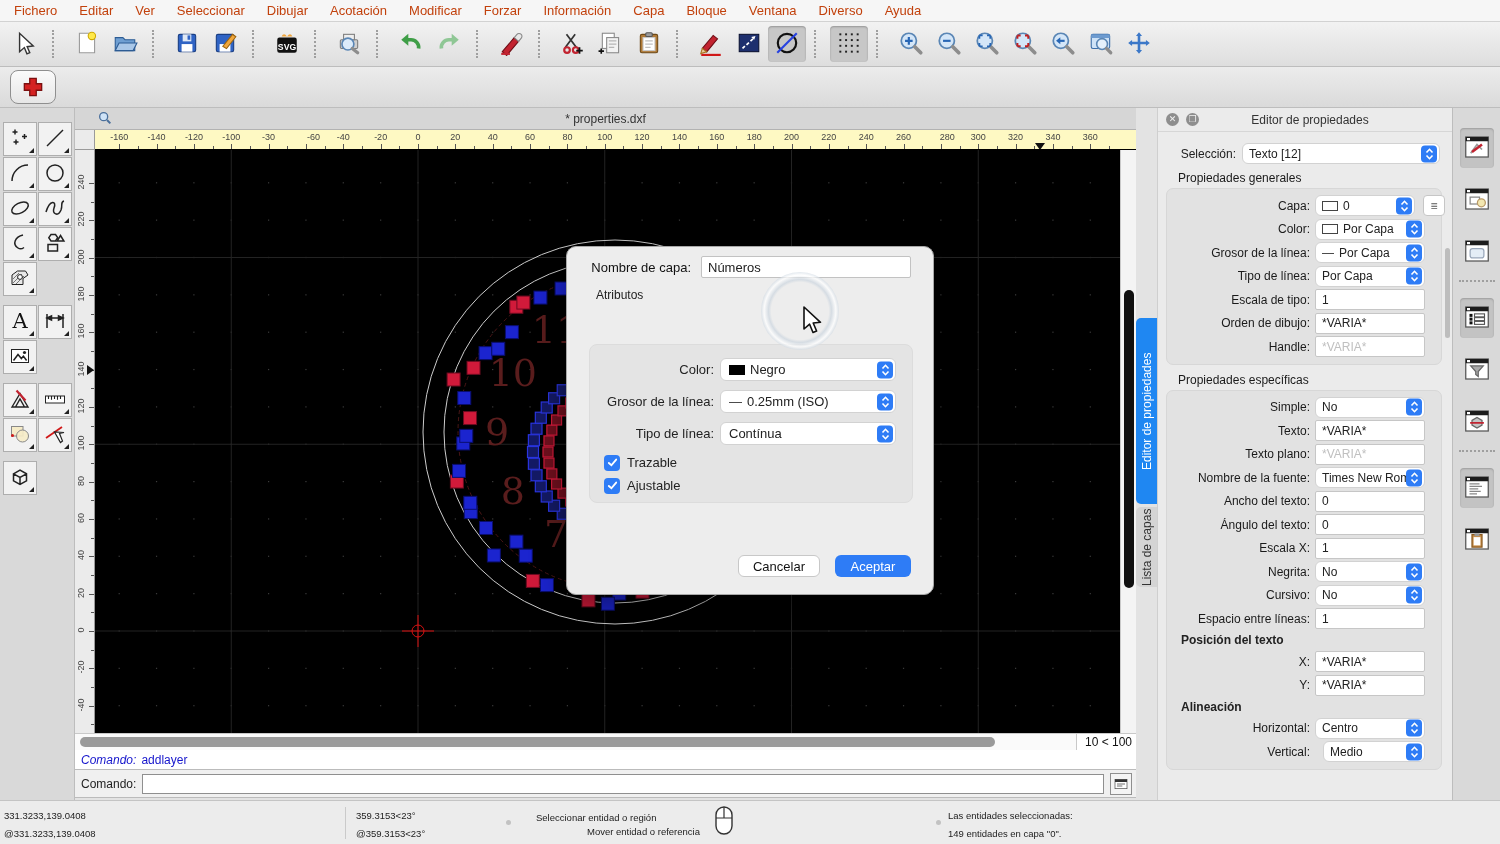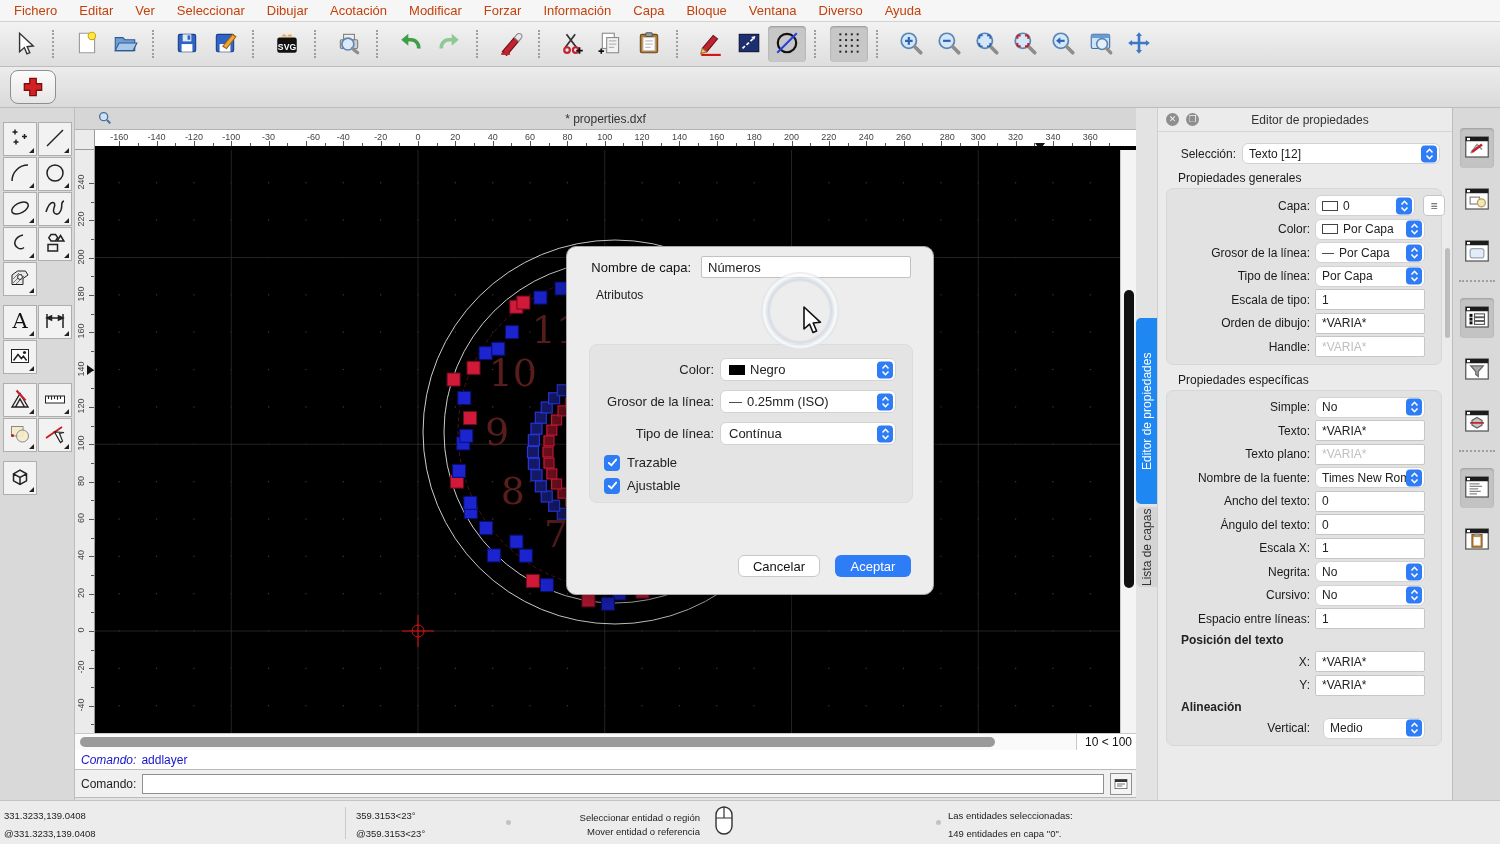--- a/index.html
+++ b/index.html
@@ -31,21 +31,21 @@
   .pal-gap{height:8px}
   .pal-btn{position:relative;width:34px;height:34px;background:#f2f2f2;border:1px solid #aeaeae;margin:0 1px 1px 0;
            display:flex;align-items:center;justify-content:center}
   .pal-btn::after{content:"";position:absolute;right:2px;bottom:2px;border-left:5px solid transparent;border-bottom:5px solid #222}
   .pal-empty{width:34px;height:34px;margin:0 1px 1px 0}
 
   
   #doc-titlebar{position:absolute;left:75px;top:108px;width:1061px;height:22px;background:#d6d6d6;
     border-bottom:1px solid #b2b2b2;display:flex;align-items:center;justify-content:center;font-size:12px;color:#333}
   #doc-title-icon{position:absolute;left:22px;top:2px}
-  #hruler{position:absolute;left:95px;top:130px;width:1041px;height:20px;background:#ffffff;border-bottom:4px solid #000000;overflow:hidden}
+  #hruler{position:absolute;left:95px;top:130px;width:1041px;height:20px;background:#fef9c3;border-bottom:1px solid #000000;overflow:hidden}
   #vruler{position:absolute;left:75px;top:150px;width:20px;height:583px;background:#ebebeb;border-right:1px solid #9a9a9a;overflow:hidden}
   #ruler-corner{position:absolute;left:75px;top:130px;width:20px;height:20px;background:#ebebeb;border-bottom:1px solid #9a9a9a;border-right:1px solid #9a9a9a}
   .rlabel{position:absolute;font-size:9px;color:#444;white-space:nowrap}
   .rtick{position:absolute;background:#555}
   #hmarker{position:absolute;top:13px;border-left:5px solid transparent;border-right:5px solid transparent;border-top:7px solid #111}
   #vmarker{position:absolute;left:12px;border-top:5px solid transparent;border-bottom:5px solid transparent;border-left:7px solid #111}
   #canvas{position:absolute;left:95px;top:150px;background:#000}
   #vscroll{position:absolute;left:1120px;top:150px;width:16px;height:583px;background:#f4f4f4;border-left:1px solid #c9c9c9}
   .vthumb{position:absolute;left:3px;top:140px;width:10px;height:298px;background:#101010;border-radius:5px}
   #hscroll{position:absolute;left:75px;top:733px;width:1002px;height:17px;background:#fafafa;border-top:1px solid #c9c9c9;border-right:1px solid #c9c9c9}
@@ -1420,20 +1420,33 @@
           </div>
         </div>
         <div class="prow">
           <label>Y:</label>
           <div class="field input" style="flex: 1 1 0%; margin-right: 10px;">
             <span>*VARIA*</span>
           </div>
         </div>
         <div class="pheader">Alineación</div>
         <div class="prow">
+          <label>Horizontal:</label>
+          <div class="field select" style="flex: 1 1 0%; margin-right: 10px;">
+            <span>Centro</span>
+            <span class="stepper-slot"></span>
+            <span class="stepper">
+              <svg width="9" height="13" viewBox="0 0 9 13">
+                <path d="M1.5 5 L4.5 1.8 L7.5 5" stroke="#fff" stroke-width="1.6" fill="none"></path>
+                <path d="M1.5 8 L4.5 11.2 L7.5 8" stroke="#fff" stroke-width="1.6" fill="none"></path>
+              </svg>
+            </span>
+          </div>
+        </div>
+        <div class="prow">
           <label>Vertical:</label>
           <div class="field select" style="flex: 1 1 0%; margin-right: 10px; margin-left: 8px;">
             <span>Medio</span>
             <span class="stepper-slot"></span>
             <span class="stepper">
               <svg width="9" height="13" viewBox="0 0 9 13">
                 <path d="M1.5 5 L4.5 1.8 L7.5 5" stroke="#fff" stroke-width="1.6" fill="none"></path>
                 <path d="M1.5 8 L4.5 11.2 L7.5 8" stroke="#fff" stroke-width="1.6" fill="none"></path>
               </svg>
             </span>
@@ -1522,21 +1535,21 @@
       </div>
     </div>
 
   <div id="statusbar">
     <div class="sb-line" style="left:4px;top:9px">331.3233,139.0408</div>
     <div class="sb-line" style="left:4px;top:27px">@331.3233,139.0408</div>
     <div class="sb-sep"></div>
     <div class="sb-line" style="left:356px;top:9px">359.3153&lt;23°</div>
     <div class="sb-line" style="left:356px;top:27px">@359.3153&lt;23°</div>
     <div class="sb-dot" style="left:506px;top:19px"></div>
-    <div class="sb-line" style="left:520px;top:11px;width:180px;text-align:right">Seleccionar entidad o región</div>
+    <div class="sb-line" style="left:536px;top:11px;width:180px;">Seleccionar entidad o región</div>
     <div class="sb-line" style="left:520px;top:25px;width:180px;text-align:right">Mover entidad o referencia</div>
     <div class="sb-line" style="left:712px;top:4px">
       <svg width="24" height="32" viewBox="0 0 24 32">
           <rect x="4" y="2" width="16" height="27" rx="8" fill="#fff" stroke="#333" stroke-width="1.4"></rect>
           <path d="M4 13 h16 M12 2 v11" stroke="#333" stroke-width="1.2"></path>
         </svg>
     </div>
     <div class="sb-dot" style="left:936px;top:19px"></div>
     <div class="sb-line" style="left:948px;top:9px">Las entidades seleccionadas:</div>
     <div class="sb-line" style="left:948px;top:27px">149 entidades en capa "0".</div>

